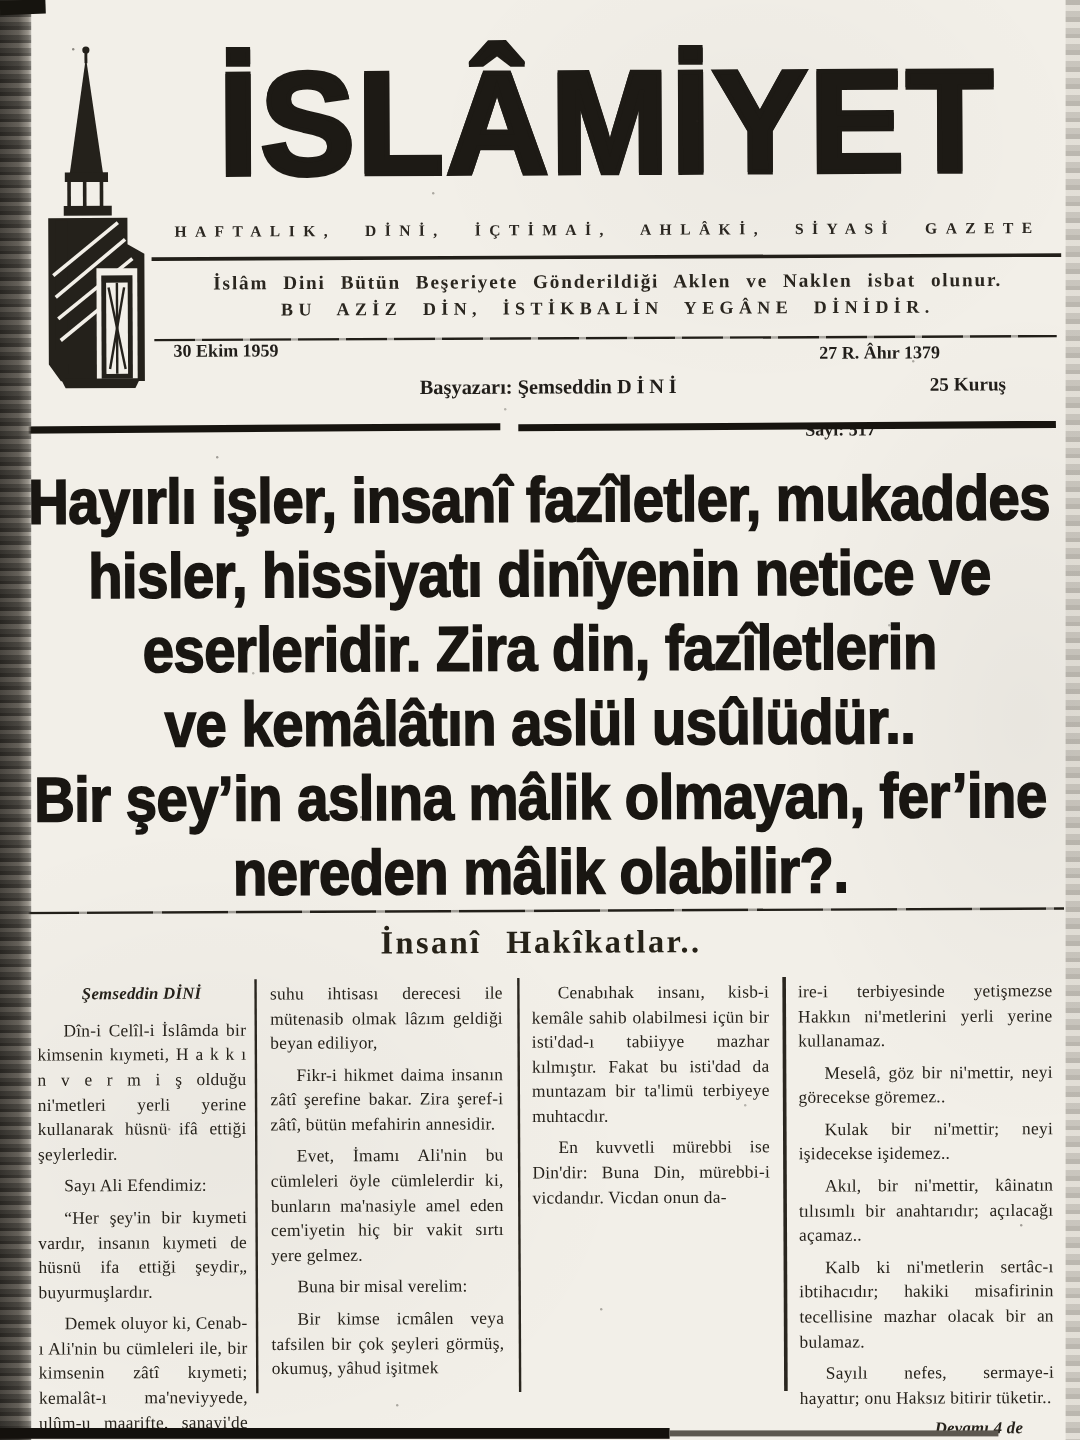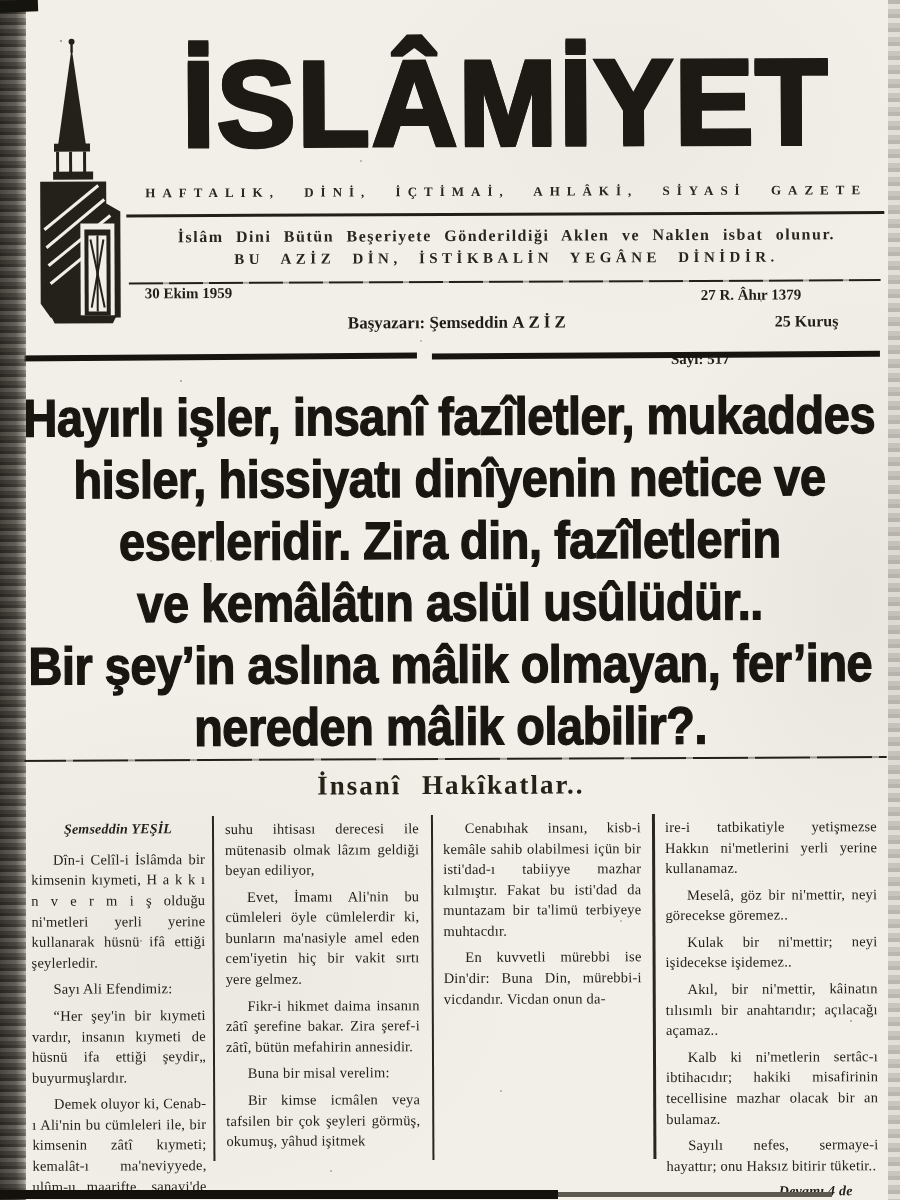--- a/index.html
+++ b/index.html
@@ -50,21 +50,21 @@
   .slogan-1{
     position:absolute;left:130px;top:227px;width:756px;text-align:center;
     font-weight:bold;font-size:16px;letter-spacing:1.5px;word-spacing:7px;color:#2a261f;
   }
   .slogan-2{
     position:absolute;left:130px;top:250px;width:756px;text-align:center;
     font-weight:bold;font-size:15px;letter-spacing:4.5px;word-spacing:9px;color:#2a261f;
   }
   .dl{position:absolute;font-weight:bold;white-space:nowrap;}
   .dl-date{left:146px;top:284px;font-size:15px;}
-  .dl-hijri{left:702px;top:288px;font-size:15px;}
+  .dl-hijri{left:684px;top:288px;font-size:15px;}
   .dl-editor{left:300px;top:313px;width:320px;text-align:center;font-size:17px;}
   .dl-editor .sp{letter-spacing:4px;}
   .dl-issue{left:672px;top:318px;font-size:15px;margin-top:34px;}
   .dl-price{left:776px;top:314px;font-size:16px;}
 
   .bar{position:absolute;top:353px;height:6px;background:#17140f;}
   .bar-a{left:16px;width:402px;transform:rotate(-0.15deg);}
   .bar-b{left:433px;width:448px;transform:rotate(-0.1deg);}
 
   
@@ -149,62 +149,62 @@
 
     <div class="masthead-title">İSLÂMİYET</div>
     <div class="masthead-subtitle">HAFTALIK,  DİNİ,  İÇTİMAİ,  AHLÂKİ,  SİYASİ  GAZETE</div>
     <div class="rule rule-1"></div>
     <div class="slogan-1">İslâm Dini Bütün Beşeriyete Gönderildiği Aklen ve Naklen isbat olunur.</div>
     <div class="slogan-2">BU AZİZ DİN, İSTİKBALİN YEGÂNE DİNİDİR.</div>
     <div class="rule rule-2"></div>
 
     <div class="dl dl-date">30 Ekim 1959</div>
     <div class="dl dl-hijri">27 R. Âhır 1379</div>
-    <div class="dl dl-editor"><span>Başyazarı: Şemseddin</span>&nbsp;<span class="sp">AZİZ</span></div>
+    <div class="dl dl-editor"><span>Başyazarı: Şemseddin</span>&nbsp;<span class="sp">DİNİ</span></div>
     <div class="dl dl-issue">Sayı: 517</div>
     <div class="dl dl-price">25 Kuruş</div>
 
     <div class="bar bar-a"></div>
     <div class="bar bar-b"></div>
 
     <div class="headline">
       <div class="hl">Hayırlı işler, insanî fazîletler, mukaddes</div>
       <div class="hl">hisler, hissiyatı dinîyenin netice ve</div>
       <div class="hl">eserleridir. Zira din, fazîletlerin</div>
       <div class="hl">ve kemâlâtın aslül usûlüdür..</div>
       <div class="hl">Bir şey’in aslına mâlik olmayan, fer’ine</div>
       <div class="hl">nereden mâlik olabilir?.</div>
     </div>
 
     <div class="rule rule-3"></div>
     <div class="article-title">İnsanî  Hakîkatlar..</div>
 
     <div class="col col-1">
-      <p class="byline">Şemseddin YEŞİL</p>
+      <p class="byline">Şemseddin DİNİ</p>
       <p>Dîn-i Celîl-i İslâmda bir kimsenin kıymeti, H a k k ı n  v e r m i ş  olduğu ni'metleri yerli yerine kullanarak hüsnü ifâ ettiği şeylerledir.</p>
       <p>Sayı Ali Efendimiz:</p>
       <p>“Her şey'in bir kıymeti vardır, insanın kıymeti de hüsnü ifa ettiği şeydir„ buyurmuşlardır.</p>
       <p>Demek oluyor ki, Cenab-ı Ali'nin bu cümleleri ile, bir kimsenin zâtî kıymeti; kemalât-ı ma'neviyyede, ulûm-u maarifte, sanayi'de can rü-</p>
     </div>
     <div class="vdiv vdiv-1"></div>
     <div class="col col-2">
       <p class="noindent">suhu ihtisası derecesi ile mütenasib olmak lâzım geldiği beyan ediliyor,</p>
+      <p>Fikr-i hikmet daima insanın zâtî şerefine bakar. Zira şeref-i zâtî, bütün mefahirin annesidir.</p>
       <p>Evet, İmamı Ali'nin bu cümleleri öyle cümlelerdir ki, bunların ma'nasiyle amel eden cem'iyetin hiç bir vakit sırtı yere gelmez.</p>
-      <p>Fikr-i hikmet daima insanın zâtî şerefine bakar. Zira şeref-i zâtî, bütün mefahirin annesidir.</p>
       <p>Buna bir misal verelim:</p>
       <p>Bir kimse icmâlen veya tafsilen bir çok şeyleri görmüş, okumuş, yâhud işitmek</p>
     </div>
     <div class="vdiv vdiv-2"></div>
     <div class="col col-3">
       <p>Cenabıhak insanı, kisb-i kemâle sahib olabilmesi içün bir isti'dad-ı tabiiyye mazhar kılmıştır. Fakat bu isti'dad da muntazam bir ta'limü terbiyeye muhtacdır.</p>
       <p>En kuvvetli mürebbi ise Din'dir: Buna Din, mürebbi-i vicdandır. Vicdan onun da-</p>
     </div>
     <div class="vdiv vdiv-3"></div>
     <div class="col col-4">
-      <p class="noindent">ire-i tatbikatiyle yetişmezse Hakkın ni'metlerini yerli yerine kullanamaz.</p>
+      <p class="noindent">ire-i terbiyesinde yetişmezse Hakkın ni'metlerini yerli yerine kullanamaz.</p>
       <p>Meselâ, göz bir ni'mettir, neyi görecekse göremez..</p>
       <p>Kulak bir ni'mettir; neyi işidecekse işidemez..</p>
       <p>Akıl, bir ni'mettir, kâinatın tılısımlı bir anahtarıdır; açılacağı açamaz..</p>
       <p>Kalb ki ni'metlerin sertâc-ı ibtihacıdır; hakiki misafirinin tecellisine mazhar olacak bir an bulamaz.</p>
       <p>Sayılı nefes, sermaye-i hayattır; onu Haksız bitirir tüketir..</p>
       <p class="continuation">Devamı 4 de</p>
     </div>
 
   </div>
 

